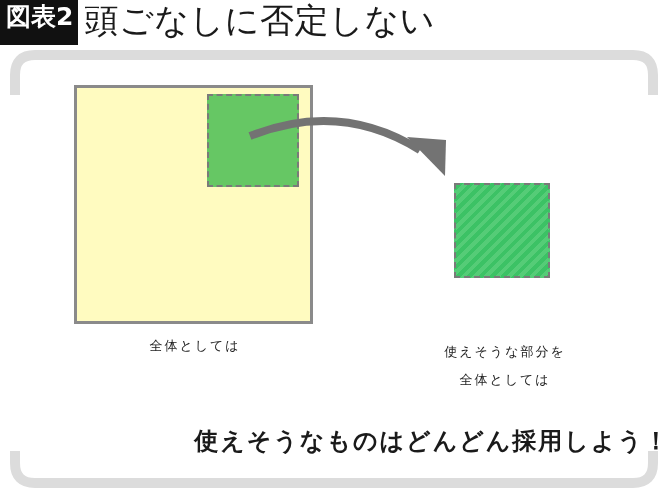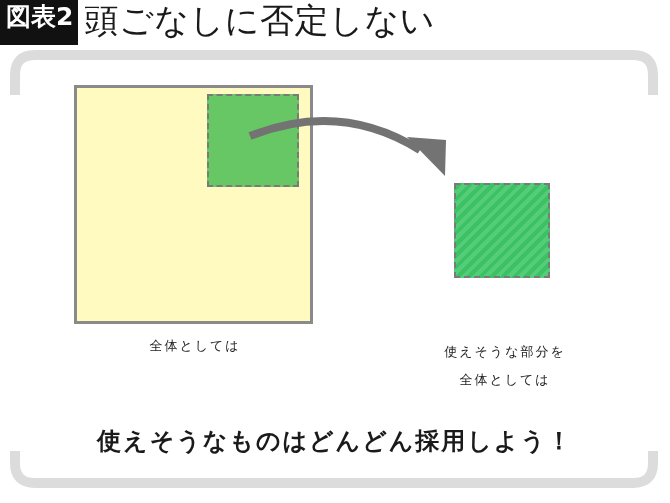--- a/index.html
+++ b/index.html
@@ -13,21 +13,21 @@
     .big-box { position: absolute; left: 74px; top: 85px; width: 233px; height: 233px;
                background: #fffbc0; border: 3px solid #8a8a8a; }
     .inner-box { position: absolute; left: 207px; top: 94px; width: 92px; height: 93px;
                  background: #66c764; border: 2px dashed #7a7a7a; box-sizing: border-box; }
     .target-box { position: absolute; left: 454px; top: 183px; width: 96px; height: 95px;
                   box-sizing: border-box; border: 2px dashed #7a7a7a;
                   background: repeating-linear-gradient(135deg, #3cc265 0 4px, #55cc77 4px 8px); }
     .caption { position: absolute; font-size: 13px; line-height: 28px; text-align: center; letter-spacing: 2px; color: #222; }
     .cap-left { left: 110px; top: 332px; width: 170px; }
     .cap-right { left: 405px; top: 338px; width: 200px; }
-    .conclusion { position: absolute; left: 0; width: 670px; top: 425px; text-align: center;
+    .conclusion { position: absolute; left: 0; width: 670px; top: 425px; text-align: right;
                   font-size: 24px; font-weight: bold; letter-spacing: 2px; color: #1a1a1a; }
   </style>
 </head>
 <body>
 
 <div class="title-bar">
   <span class="fig-label">図表2</span>
   <span class="fig-title">頭ごなしに否定しない</span>
 </div>
 

